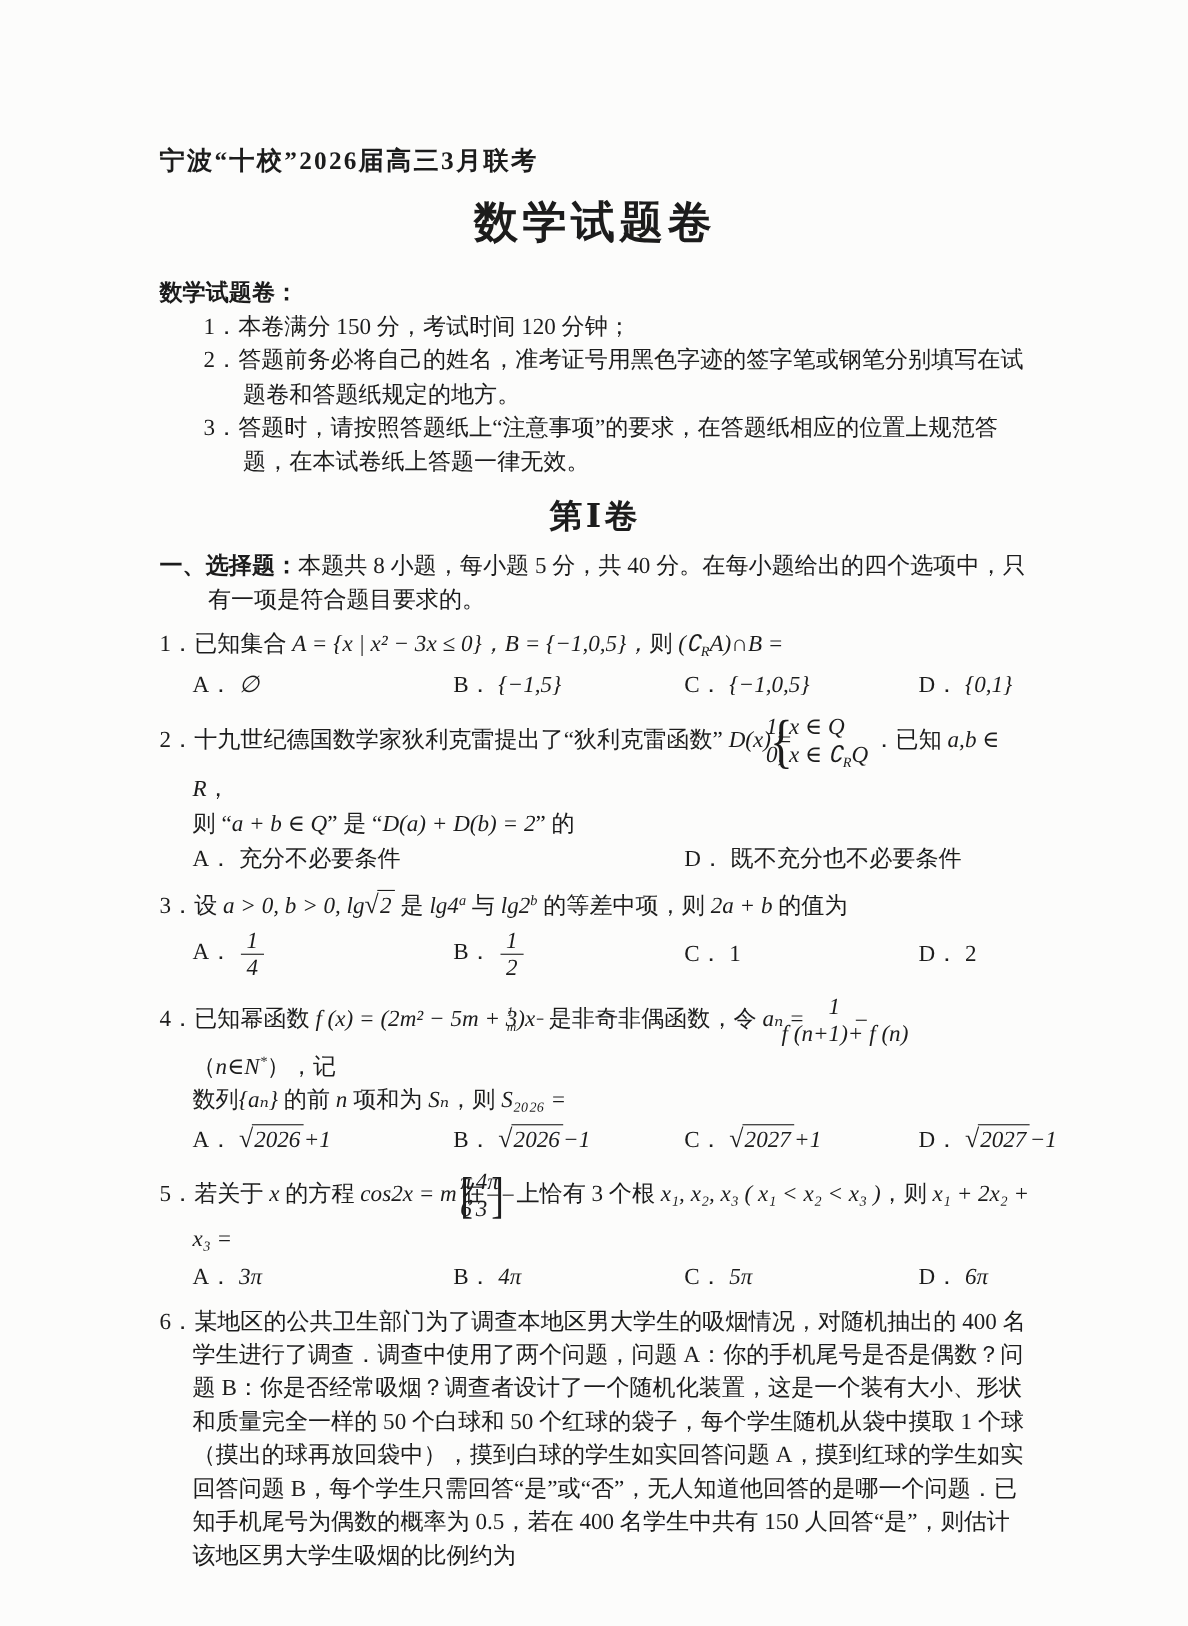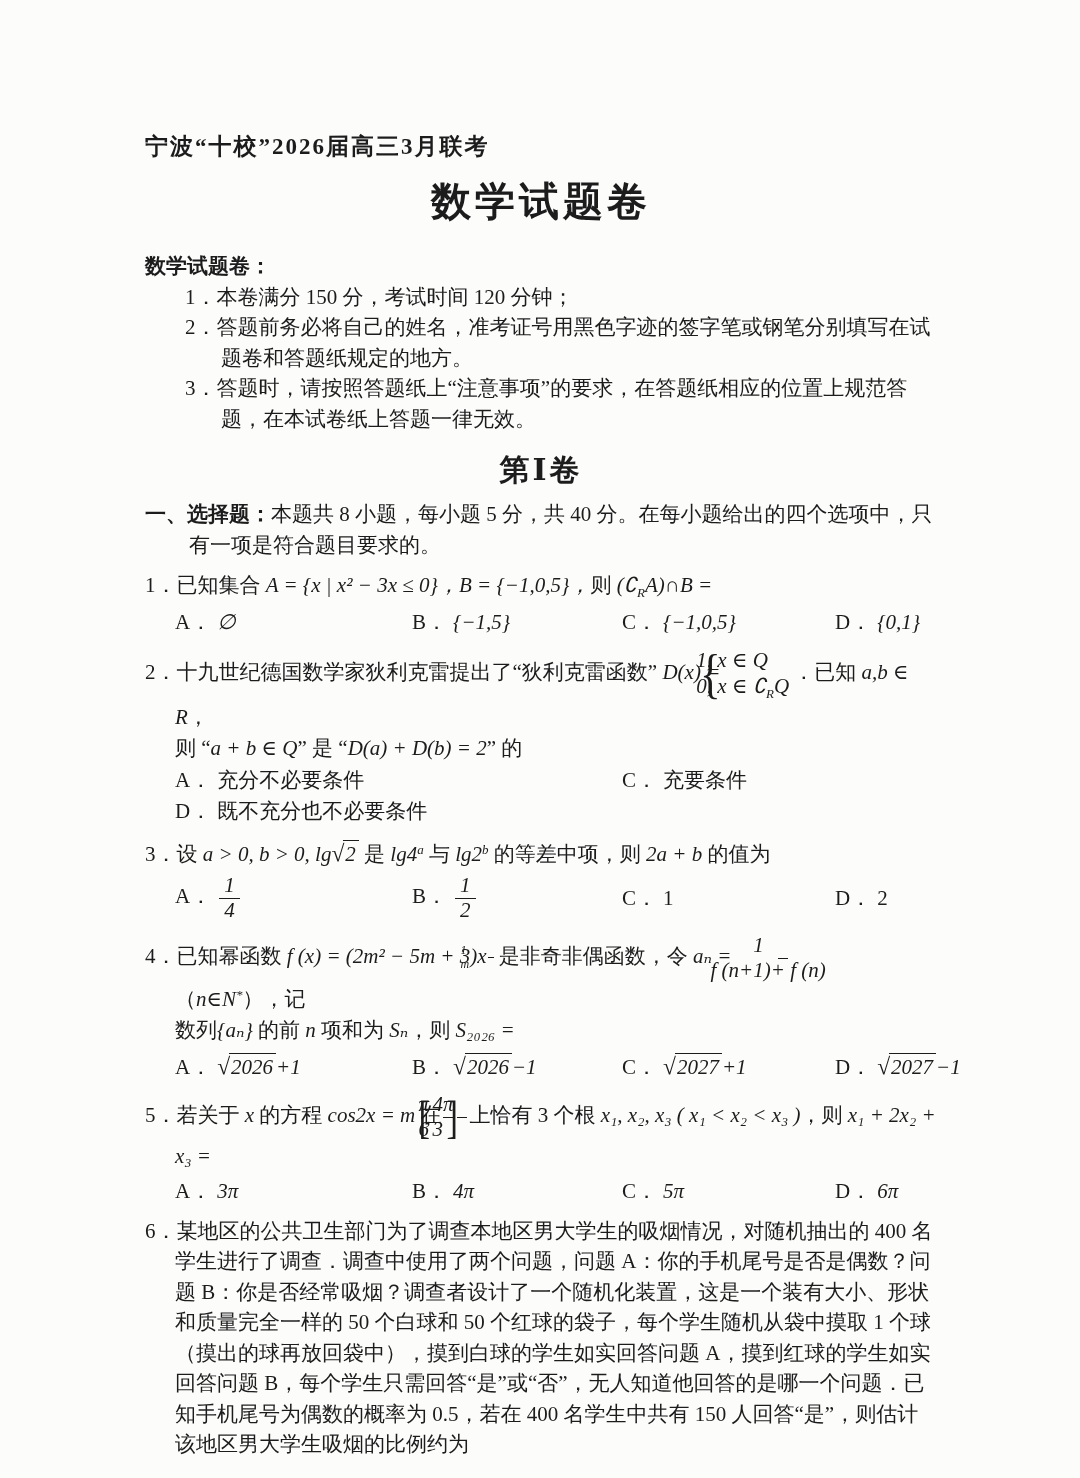--- a/index.html
+++ b/index.html
@@ -100,21 +100,20 @@
           <span class="math">1, x ∈ Q</span>
           <span><span class="math">0, x ∈ ∁</span><span class="sub">R</span><span class="math">Q</span></span>
         </span>
       </span><span>．已知 </span><span class="math">a,b ∈ R</span><span>，</span>
   </div>
   <div class="q-line2">
     <span>则 “</span><span class="math">a + b ∈ Q</span><span>” 是 “</span><span class="math">D(a) + D(b) = 2</span><span>” 的</span>
   </div>
   <div class="opts2">
     <span class="opt"><span class="opt-label">A．</span><span>充分不必要条件</span></span>
-    <span class="opt"><span class="opt-label">C．</span><span>充要条件</span></span>
     <span class="opt"><span class="opt-label">D．</span><span>既不充分也不必要条件</span></span>
   </div>
 
   <div class="q">
     <span>3．</span><span>设 </span><span class="math">a &gt; 0, b &gt; 0, lg</span><span class="sqrt"><span class="rad">√</span><span class="radicand">2</span></span><span> 是 </span><span class="math">lg4</span><span class="sup">a</span><span> 与 </span><span class="math">lg2</span><span class="sup">b</span><span> 的等差中项，则 </span><span class="math">2a + b</span><span> 的值为</span>
   </div>
   <div class="opts4">
     <span class="opt"><span class="opt-label">A．</span><span class="frac">
           <span class="num">1</span>
           <span class="den">4</span>

